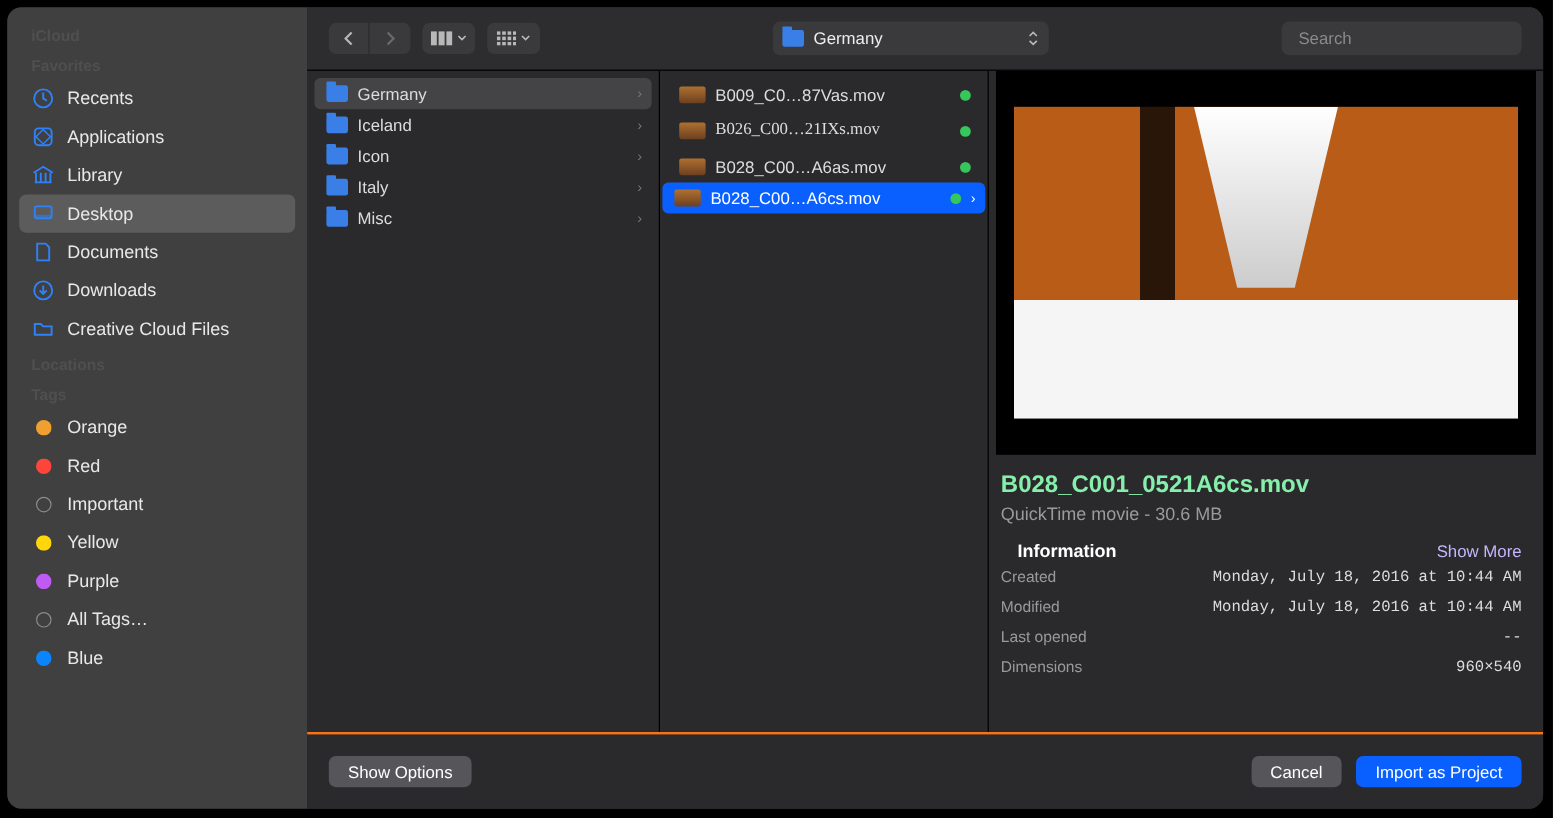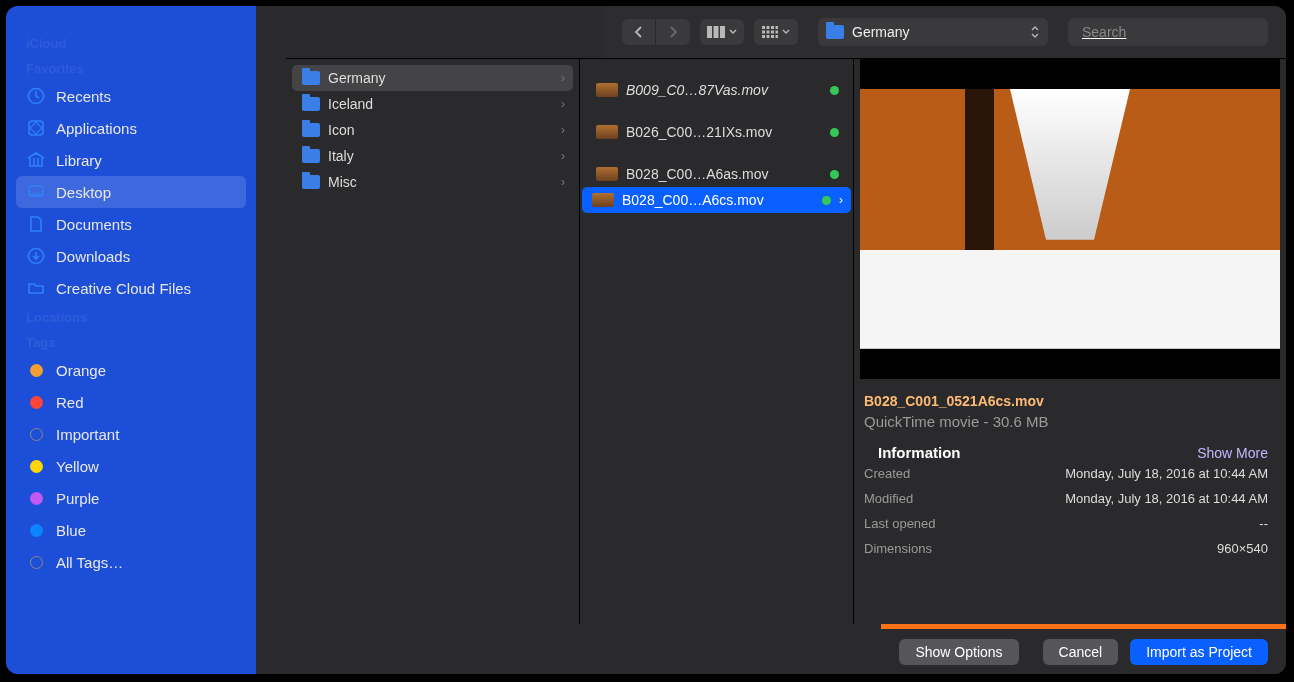--- a/index.html
+++ b/index.html
@@ -18,22 +18,22 @@
     margin: 6px;
     background: #2a2a2c;
     border-radius: 12px;
     display: flex;
     overflow: hidden;
     box-shadow: 0 0 0 1px rgba(0,0,0,.6);
   }
   
   .sidebar {
     width: 250px;
-    background: #1d4ed8;
-    padding: 24px 10px 10px 10px;
+    background: #404040;
+    padding: 10px 10px 10px 10px;
     flex-shrink: 0;
     overflow: hidden;
   }
   .sidebar-heading {
     color: rgba(255,255,255,0.08);
     font-size: 13px;
     font-weight: 600;
     padding: 6px 10px 4px 10px;
   }
   .sidebar-item {
@@ -51,21 +51,20 @@
   .sidebar-label { color: #e8e8e8; }
   .tag-dot { width:13px; height:13px; border-radius:50%; border:1.5px solid transparent; }
   .tag-dot.outline { border-color:#8a8a8a; background:transparent; }
 
   
   .main {
     flex: 1;
     background: #2a2a2c;
     display: flex;
     flex-direction: column;
-    align-items: flex-end;
   }
   .toolbar {
     height: 52px;
     display: flex;
     align-items: center;
     padding: 0 18px;
     gap: 10px;
     background: #2d2d2f;
   }
   .seg {
@@ -83,21 +82,21 @@
   .location {
     width: 230px; height:28px; background:#3a3a3c; border-radius:6px;
     display:flex; align-items:center; padding:0 8px; gap:8px;
     font-size:14px; color:#eee;
     justify-content:flex-start;
     position: relative;
   }
   .location .chev { position:absolute; right:8px; }
   .search {
     width:200px; height:28px; background:#3a3a3c; border-radius:6px;
-    display:flex; align-items:center; padding:0 8px; gap:6px;text-decoration:underline;
+    display:flex; align-items:center; padding:0 8px; gap:6px;
   }
   .search input {
     background:transparent; border:none; outline:none; color:#ccc; font-size:14px; flex:1;
   }
   .search input::placeholder { color:#8a8a8a; }
 
   .browser {
     flex:1; display:flex; border-top:1px solid #000;
     min-height: 0;
   }
@@ -135,30 +134,30 @@
     position:relative;
     overflow:hidden;
   }
   .preview-img::after{
     content:""; position:absolute; top:0; left:50%; transform:translateX(-50%);
     width:120px; height:58%;
     background:linear-gradient(#fff,#ccc);
     clip-path: polygon(0 0,100% 0,70% 100%,30% 100%);
   }
   .pv-body { padding: 14px 18px 0 10px; color:#ccc; }
-  .pv-title { font-size:14px; font-weight:600; color:#fdba74; }
+  .pv-title { font-size:20px; font-weight:600; color:#86efac; }
   .pv-sub { font-size:15px; color:#9a9a9a; margin-top:4px; }
   .pv-section { display:flex; justify-content:space-between; align-items:baseline; margin-top:14px; }
   .pv-section h4 { font-size:15px; font-weight:700; color:#fff;margin-left:14px; }
   .show-more { color:#c4b5fd; font-size:14px; cursor:pointer; }
   .pv-row { display:flex; justify-content:space-between; font-size:13px; padding:5px 0; color:#9a9a9a; }
-  .pv-row span:last-child { color:#ddd; }
+  .pv-row span:last-child { color:#ddd;font-family:Liberation Mono, monospace; }
 
   .footer {
-    height:50px; border-top:5px solid #f97316; display:flex; align-items:center;
+    height:64px; border-top:2px solid #f97316; display:flex; align-items:center;
     padding:0 18px; gap:12px; background:#2a2a2c;
   }
   .btn {
     background:#56565a; border:none; color:#fff; font-size:14px;
     padding:5px 16px; border-radius:6px; cursor:pointer;
   }
   .btn.primary { background:#0a60ff; }
   .push-right { margin-left:auto; }
 
   svg { display:block; }
@@ -258,29 +257,29 @@
         <span class="sidebar-label">Yellow</span>
       </div>
       <div class="sidebar-item">
         <span class="sidebar-icon">
           <span class="tag-dot" style="background: rgb(191, 90, 242);"></span>
         </span>
         <span class="sidebar-label">Purple</span>
       </div>
       <div class="sidebar-item">
         <span class="sidebar-icon">
+          <span class="tag-dot outline"></span>
+        </span>
+        <span class="sidebar-label">All Tags…</span>
+      </div>
+      <div class="sidebar-item">
+        <span class="sidebar-icon">
           <span class="tag-dot" style="background: rgb(10, 132, 255);"></span>
         </span>
         <span class="sidebar-label">Blue</span>
-      </div>
-      <div class="sidebar-item">
-        <span class="sidebar-icon">
-          <span class="tag-dot outline"></span>
-        </span>
-        <span class="sidebar-label">All Tags…</span>
       </div>
     </div>
 
   <div class="main">
 
     <div class="toolbar">
       <div class="seg">
         <button>
           <svg width="10" height="14" viewBox="0 0 10 14">
               <path d="M7 2 L2 7 L7 12" stroke="#b8b8b8" stroke-width="1.8" fill="none"></path>
@@ -367,26 +366,26 @@
     <span class="file-label">Italy</span>
     <span class="arrow">›</span>
           </div>
           <div class="row">
             <span class="folder-ic"></span>
     <span class="file-label">Misc</span>
     <span class="arrow">›</span>
           </div>
         </div>
       <div class="column col-files" id="col-files">
-          <div class="row" style="margin: 12px 6px; font-style: italic;">
+          <div class="row" style="margin: 1px 6px;">
             <span class="file-thumb"></span>
     <span class="file-label">B009_C0…87Vas.mov</span>
     <span class="tag-indicator" style="background:#34c759"></span>
     </div>
-          <div class="row" style="margin: 16px 6px;">
+          <div class="row" style="margin: 4px 6px; font-family: Liberation Serif, serif;">
             <span class="file-thumb"></span>
     <span class="file-label">B026_C00…21IXs.mov</span>
     <span class="tag-indicator" style="background:#34c759"></span>
     </div>
           <div class="row" style="margin: 0px 6px;">
             <span class="file-thumb"></span>
     <span class="file-label">B028_C00…A6as.mov</span>
     <span class="tag-indicator" style="background:#34c759"></span>
     </div>
           <div class="row sel-active" style="margin: 0px 2px;">

